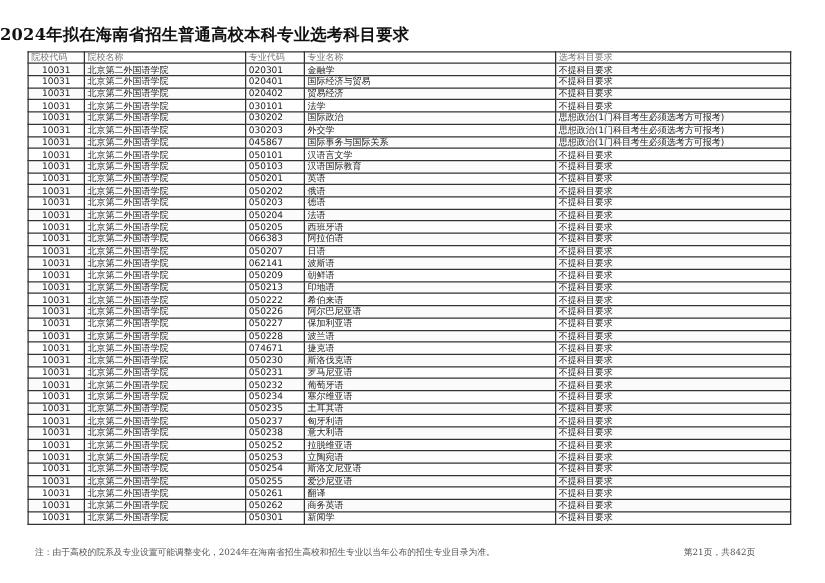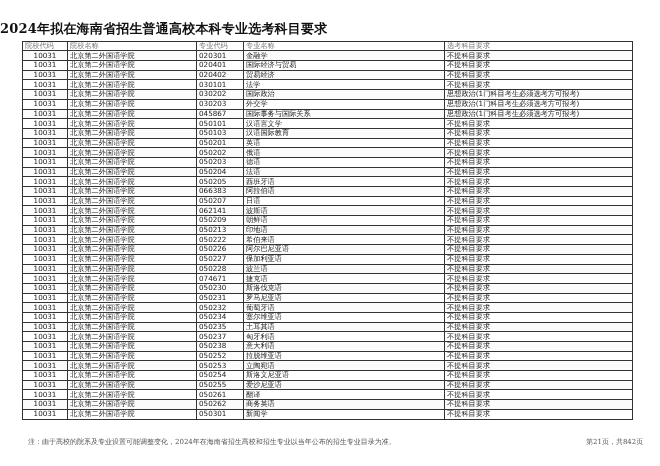--- a/index.html
+++ b/index.html
@@ -73,21 +73,20 @@
       text-align: right;
     }
     .footer-page {
       position: absolute;
       left: 547px;
       top: 437px;
       font-family: "DejaVu Serif", "Liberation Serif", serif;
       font-size: 7px;
       color: #555;
       white-space: nowrap;
-      margin-left: 39px;
     }
   </style>
 </head>
 <body>
 
 <div class="page-title">2024年拟在海南省招生普通高校本科专业选考科目要求</div>
 
 <table class="grid">
   <colgroup>
     <col class="c1">

